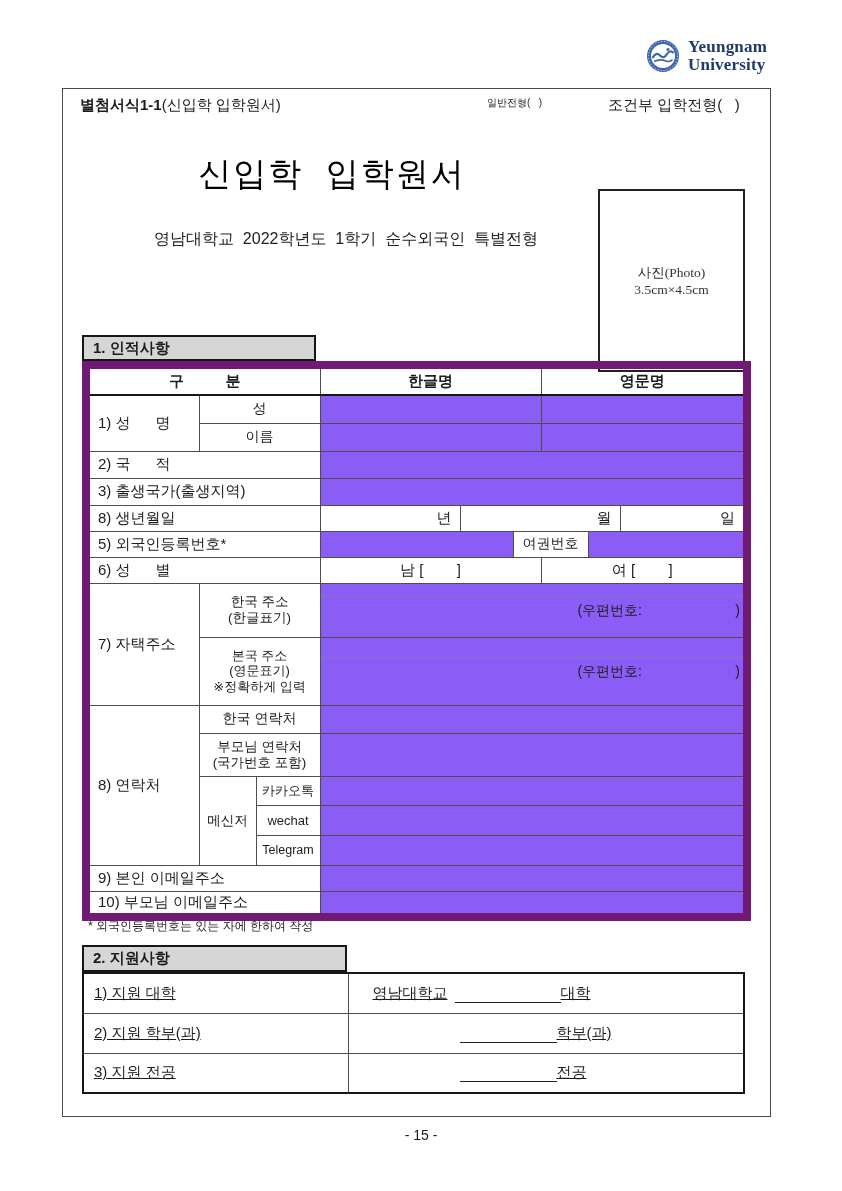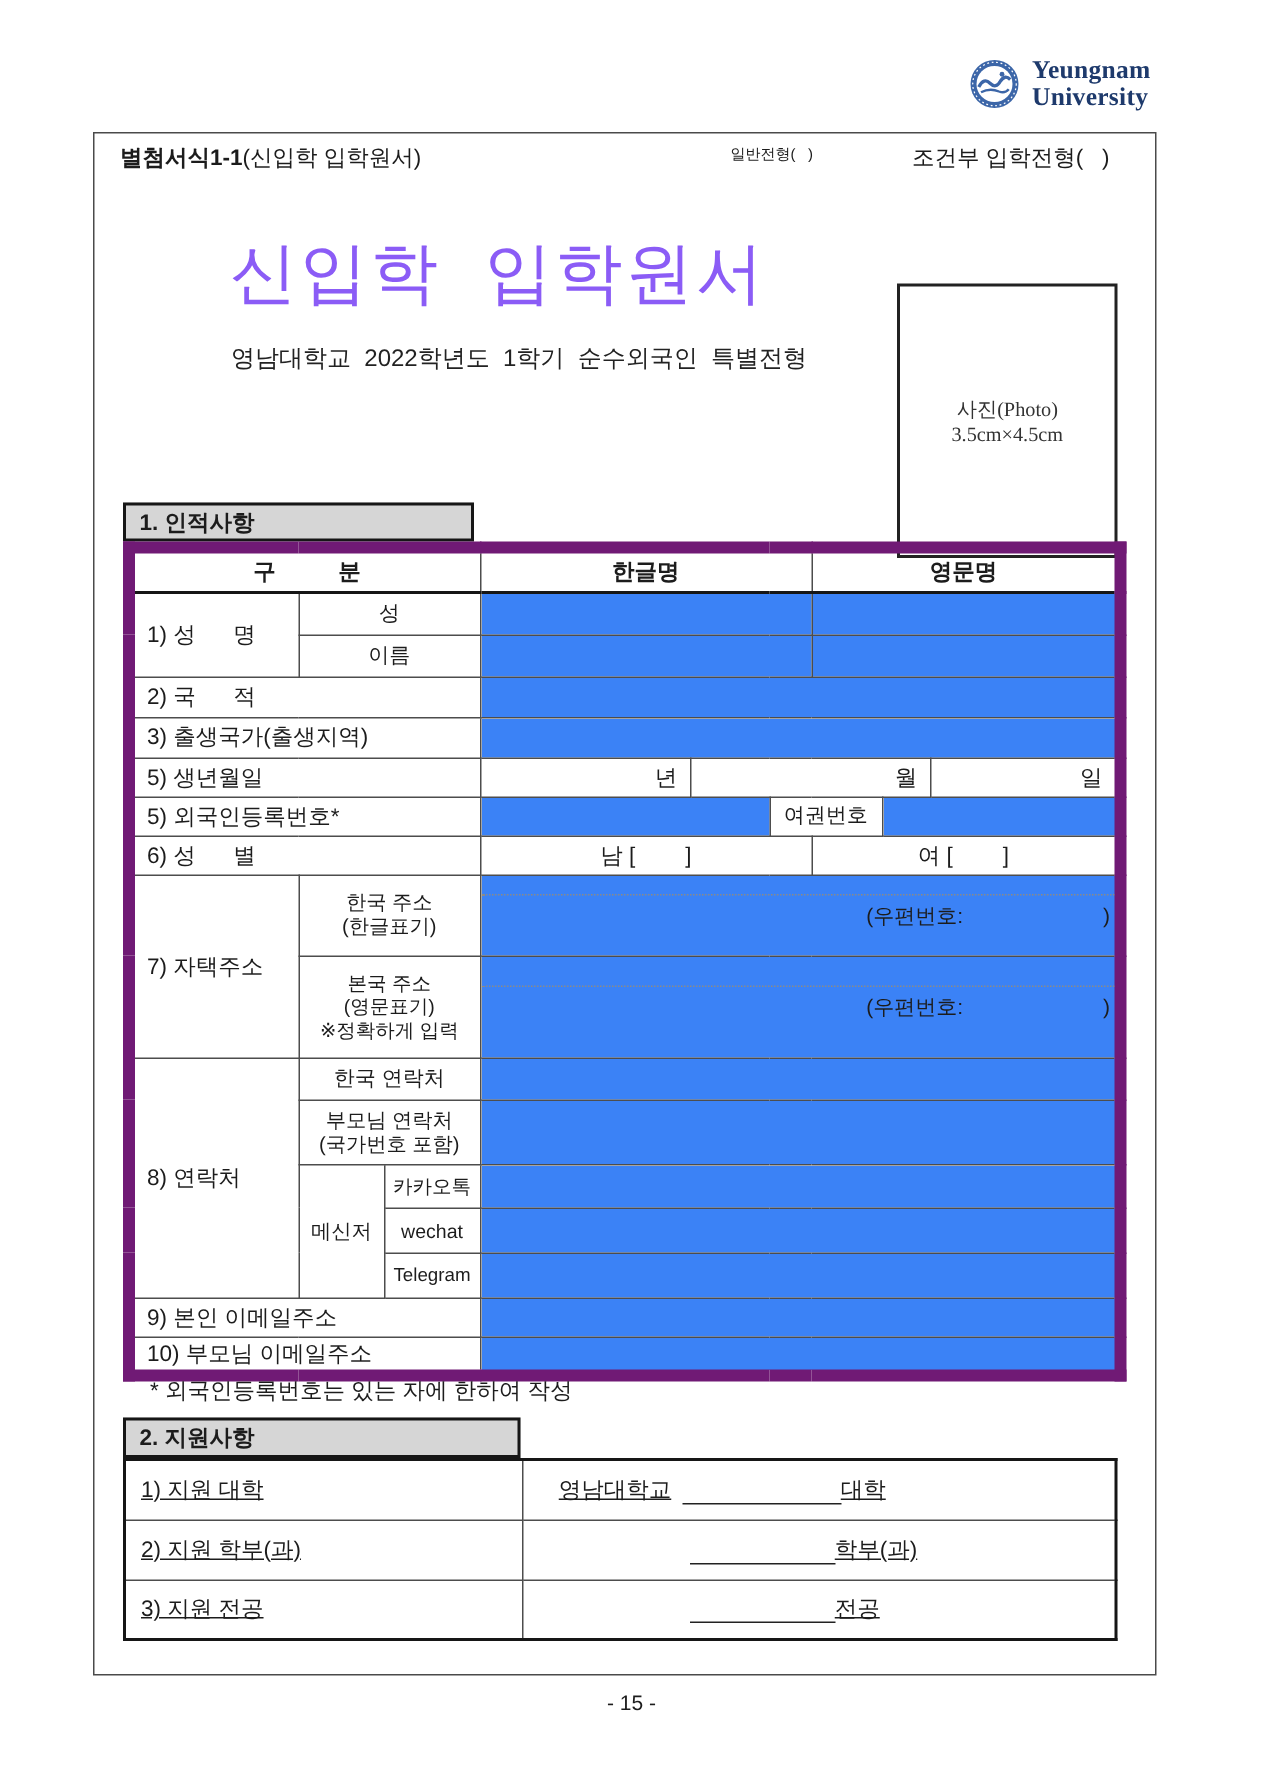--- a/index.html
+++ b/index.html
@@ -19,21 +19,21 @@
   .form-border { position:absolute; left:62px; top:88px; width:709px; height:1029px;
                  border:1px solid #4a4a4a; }
 
   
   .form-code { position:absolute; left:80px; top:96px; font-size:15px; }
   .form-code b { font-weight:bold; }
   .track-general { position:absolute; left:487px; top:96px; font-size:10px; }
   .track-conditional { position:absolute; left:608px; top:96px; font-size:15px; }
 
   .main-title { position:absolute; left:62px; top:152px; width:540px; text-align:center;
-                font-size:45px; letter-spacing:2px; color:#8b5cf6; }
+                font-size:33px; letter-spacing:2px; color:#000000; }
   .sub-title { position:absolute; left:62px; top:229px; width:568px; text-align:center;
                font-size:16px; color:#222; }
 
   .photo-box { position:absolute; left:598px; top:145px; width:147px; height:183px;
                border:2px solid #222; display:flex; flex-direction:column; justify-content:center;
                align-items:center; font-family:"Liberation Serif","DejaVu Serif",serif;
                font-size:13.5px; color:#333; line-height:17px;margin-top:44px; }
 
   .sec-tab { position:absolute; height:26px; background:#d6d6d6; border:2px solid #161616;
              font-size:15px; font-weight:bold; display:flex; align-items:center; padding-left:9px; }
@@ -43,38 +43,38 @@
   table { border-collapse:collapse; table-layout:fixed; }
   .t1 { position:absolute; left:82px; top:361px; width:661px; border:8px solid #701a75; }
   .t1 td { border:1px solid #4d4d4d; font-size:15px; overflow:hidden; }
   .t1 tr.hdr td { border-bottom:2px solid #161616; font-weight:bold; text-align:center; }
   td.lab { text-align:left; padding-left:8px; }
   td.sub { text-align:center; font-size:14px; }
   td.sub .small2 { font-size:13.5px; line-height:16px; }
   td.sub .small3 { font-size:13px; line-height:15.5px; }
   td.ctr { text-align:center; }
   td.rt  { text-align:right; padding-right:8px; }
-  td.blank { background:#3b82f6; }
+  td.blank { background:#8b5cf6; }
 
   .addr { display:flex; flex-direction:column; height:100%; width:100%; }
   .addr-top { flex:1 1 auto; border-bottom:1px dotted #8a8a8a; }
   .addr-bot { flex:0 0 27px; display:flex; align-items:center; justify-content:flex-end;
               font-size:14px; padding-right:3px; }
 
   .t2 { position:absolute; left:82px; top:972px; width:661px; border:2px solid #161616; }
   .t2 td { border:1px solid #4d4d4d; font-size:15px;text-decoration:underline; }
   .t2 td.lab { padding-left:10px; }
   .apply-line { display:flex; align-items:flex-end; font-size:15px; }
   .uline { display:inline-block; border-bottom:1px solid #222; height:15px; }
   .row-univ .apply-line { margin-left:24px; }
   .row-univ .uline { width:106px; margin-left:7px; }
   .row-dept .apply-line, .row-major .apply-line { margin-left:111px; }
   .row-dept .uline, .row-major .uline { width:97px; }
 
-  .footnote { position:absolute; left:100px; top:918px; font-size:15px; }
+  .footnote { position:absolute; left:88px; top:918px; font-size:12px; }
   .page-num { position:absolute; left:0; top:1127px; width:842px; text-align:center; font-size:14px; }
 </style>
 </head>
 <body>
 
 <div id="canvas">
 
   <div class="logo">
     <svg class="logo-emblem" viewBox="0 0 34 34">
       <circle cx="17" cy="17" r="16" fill="#3c66a8"></circle>
@@ -137,21 +137,21 @@
     </tr>
     <tr style="height:27px">
       <td colspan="3" class="lab pre">2) 국      적</td>
       <td colspan="6" class="blank"></td>
     </tr>
     <tr style="height:27px">
       <td colspan="3" class="lab">3) 출생국가(출생지역)</td>
       <td colspan="6" class="blank"></td>
     </tr>
     <tr style="height:26px">
-      <td colspan="3" class="lab">5) 생년월일</td>
+      <td colspan="3" class="lab">8) 생년월일</td>
       <td class="rt">년</td>
       <td colspan="4" class="rt">월</td>
       <td class="rt">일</td>
     </tr>
     <tr style="height:26px">
       <td colspan="3" class="lab">5) 외국인등록번호*</td>
       <td colspan="2" class="blank"></td>
       <td colspan="2" class="ctr" style="font-size:14px">여권번호</td>
       <td colspan="2" class="blank"></td>
     </tr>

